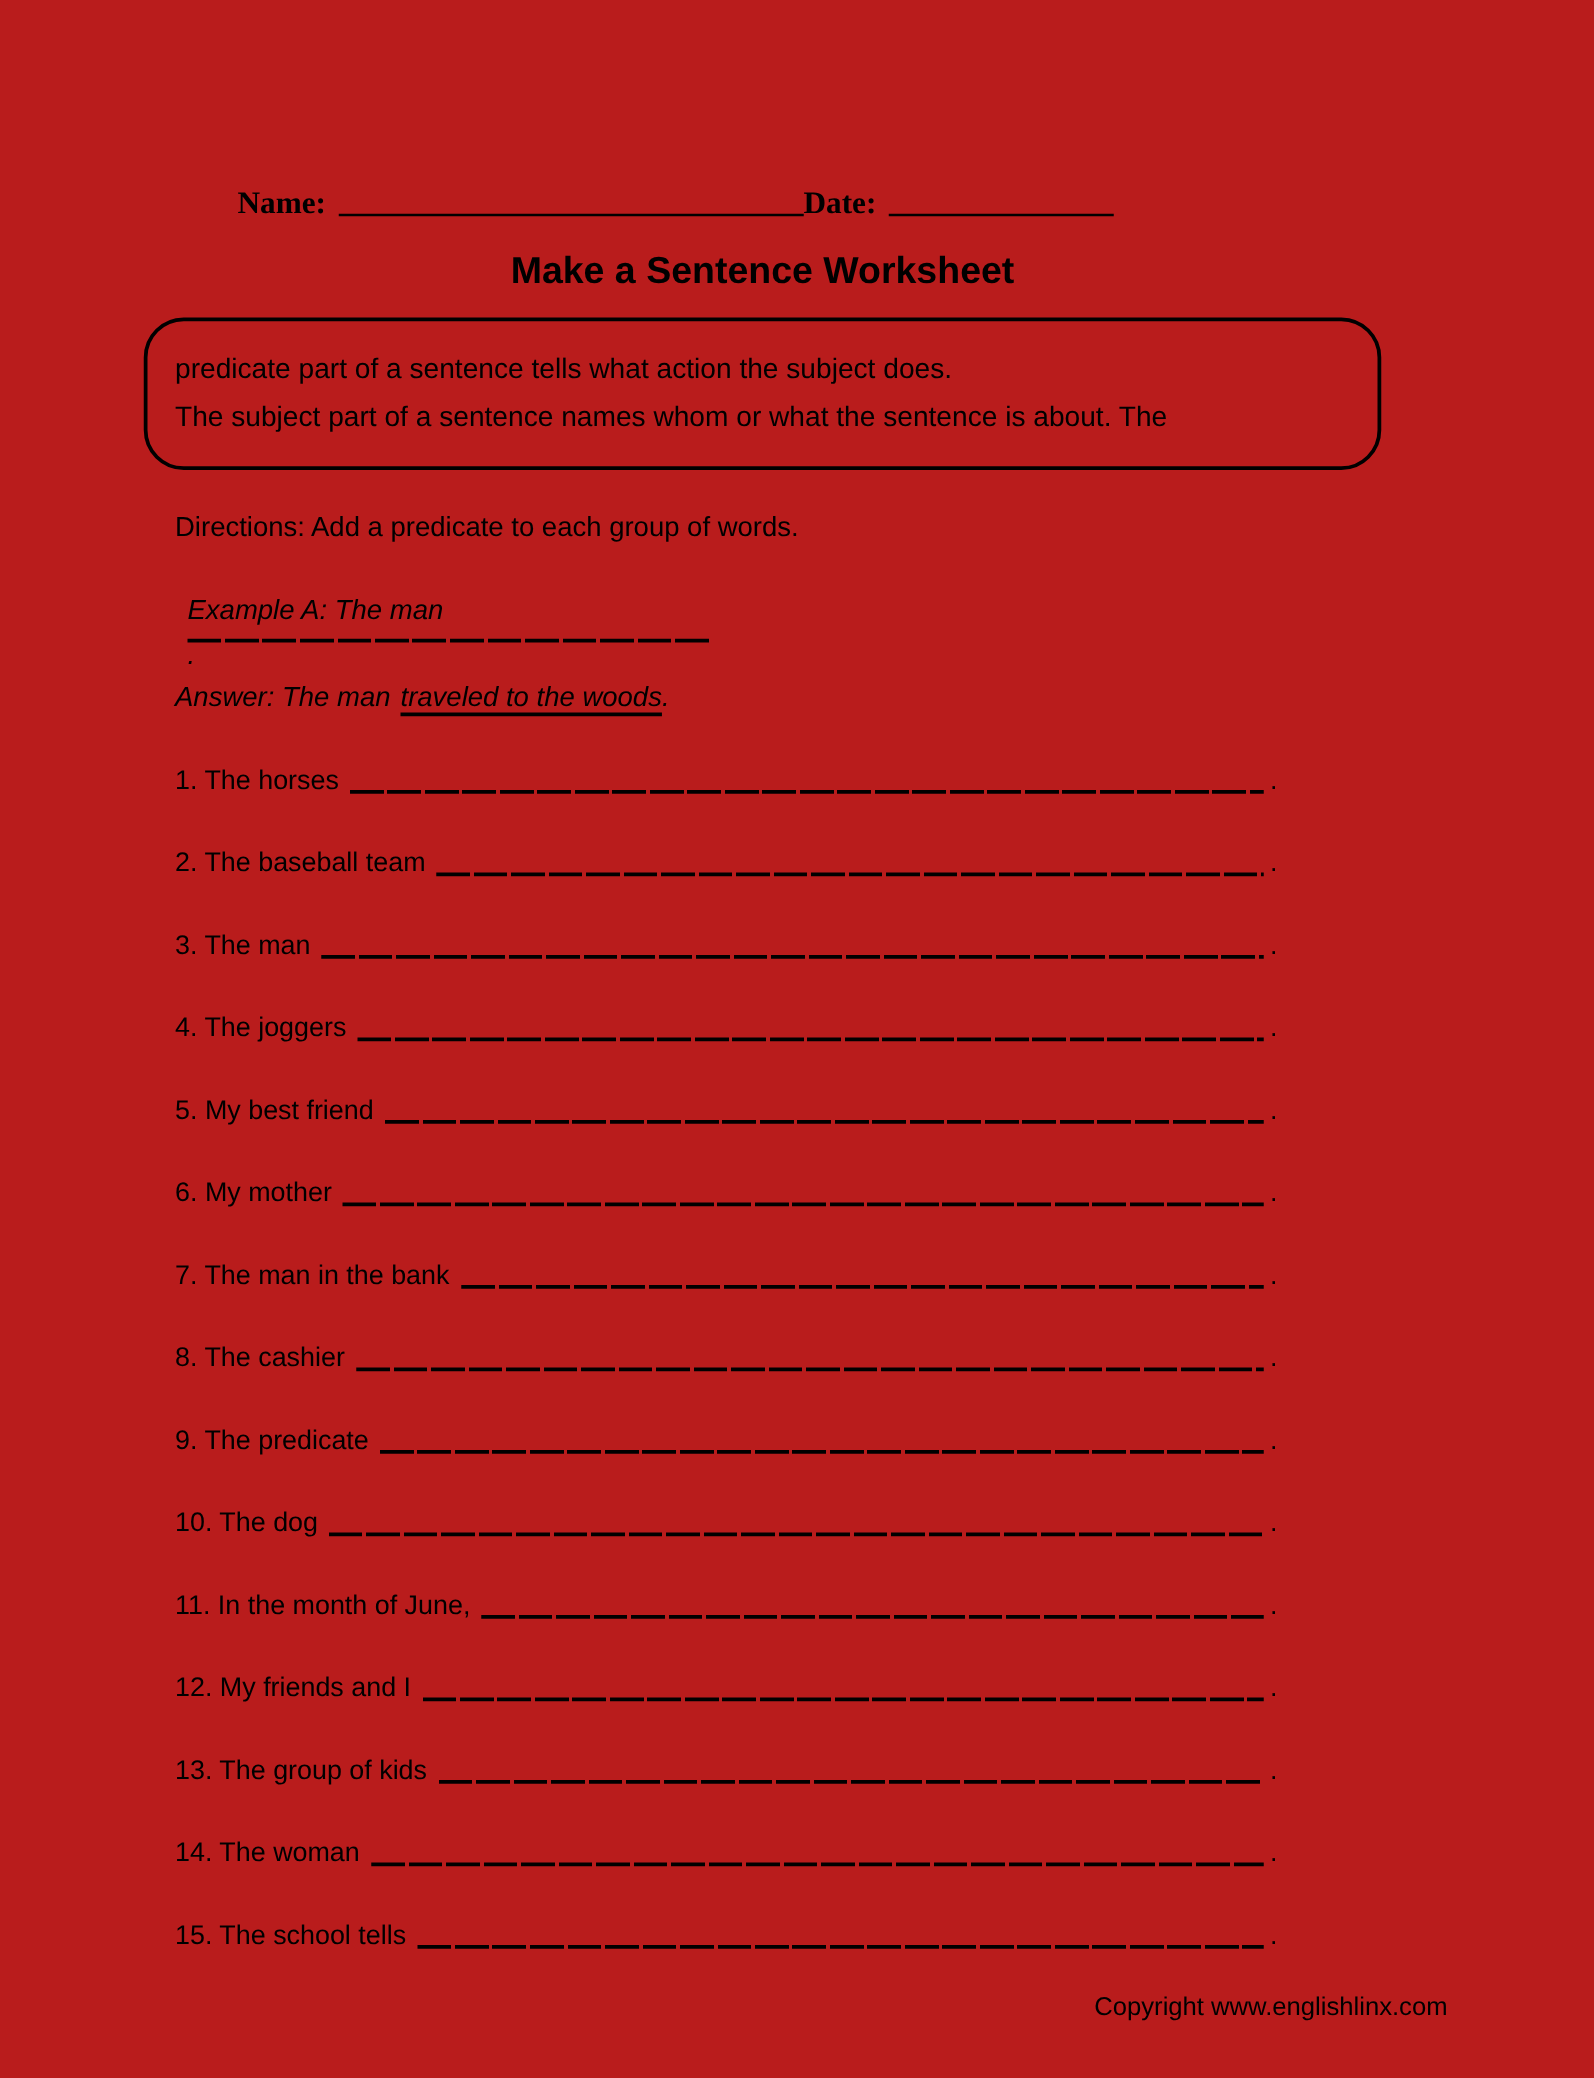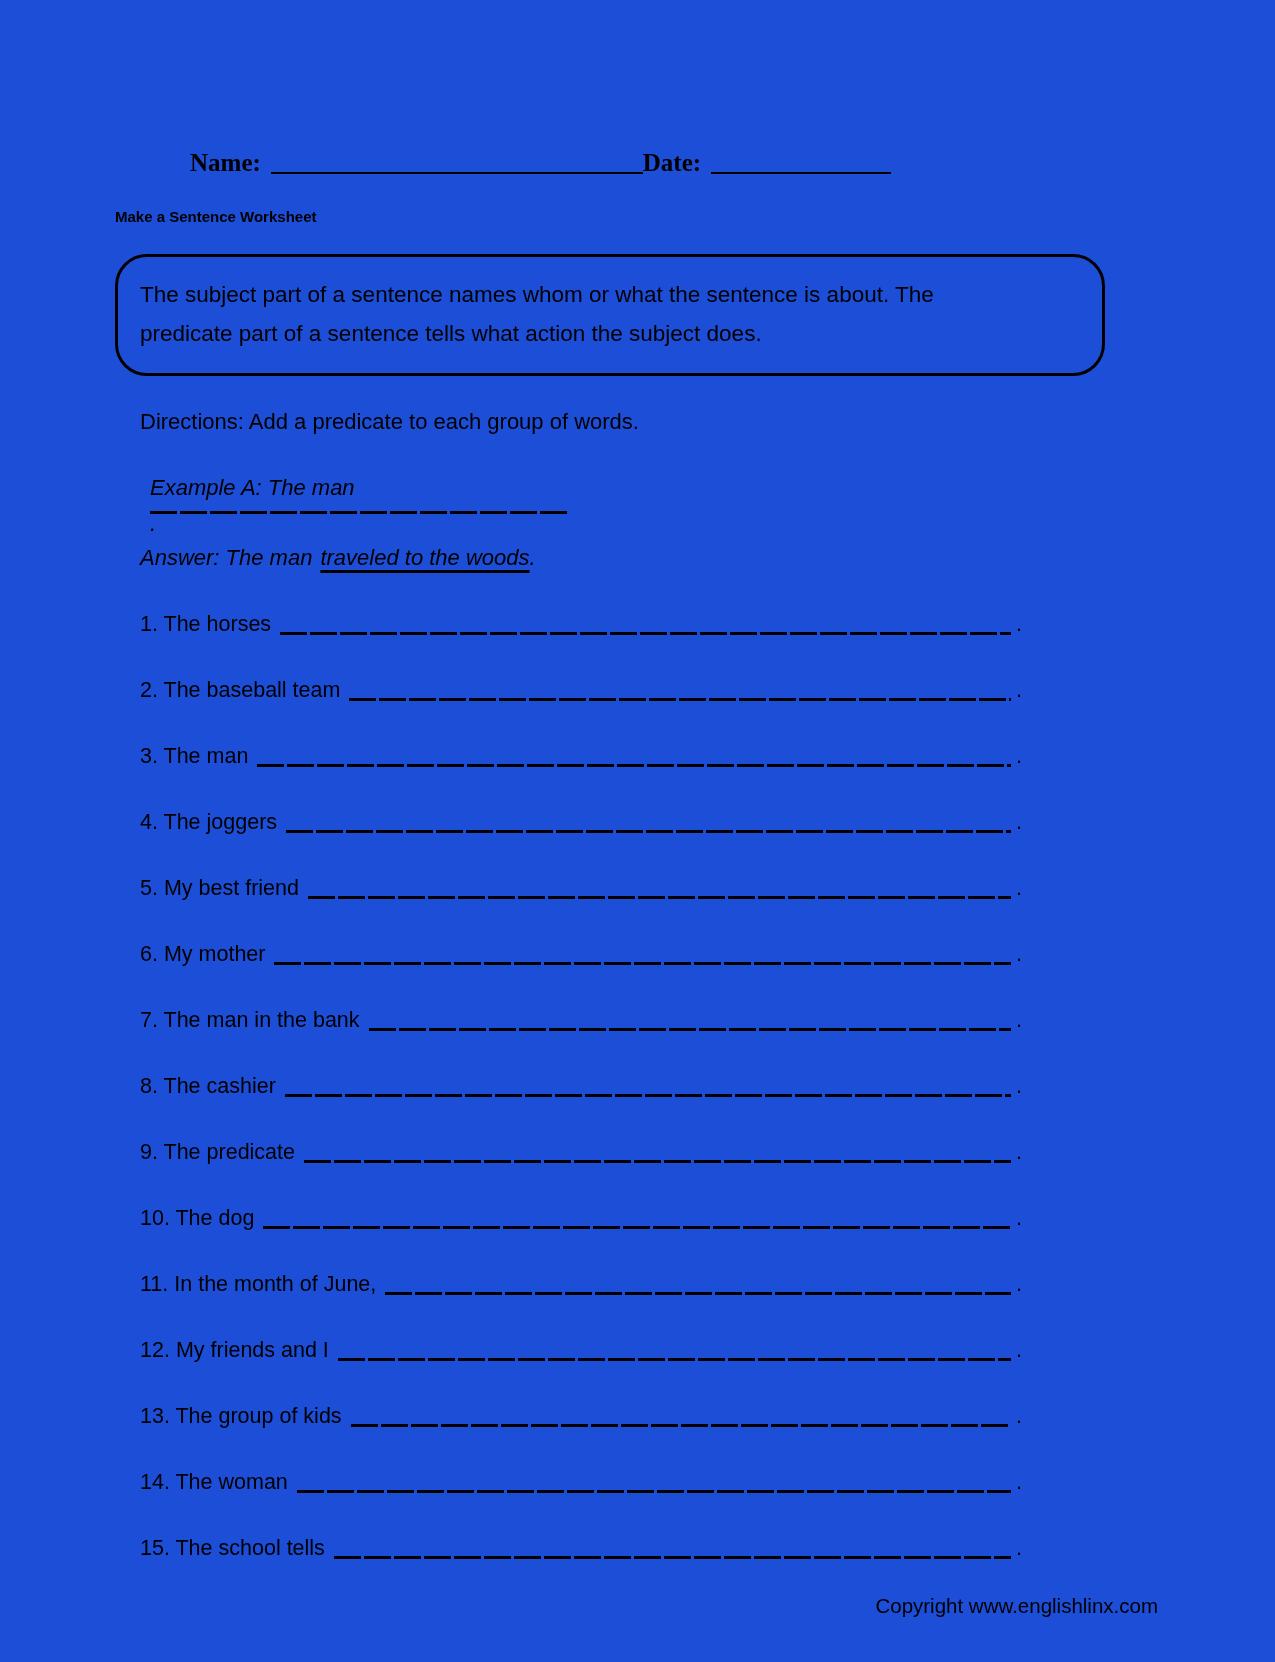--- a/index.html
+++ b/index.html
@@ -1,20 +1,20 @@
 <!DOCTYPE html>
 <html><head>
 <meta charset="utf-8">
 <style>
   html, body { margin: 0; padding: 0; background: #ffffff; }
   .page {
     position: relative;
     width: 1275px;
     height: 1662px;
-    background: #1d4ed8;
+    background: #b91c1c;
     color: #000000;
     font-family: "Liberation Sans", sans-serif;
     overflow: hidden;
     box-sizing: border-box;
     padding-top: 148px;
   }
 
   
   .header-row {
     display: flex;
@@ -31,22 +31,22 @@
     transform: translateY(3px);
   }
   .name-line { width: 372px; margin-left: 10px; }
   .date-label { }
   .date-line { width: 180px; margin-left: 10px; }
 
   
   .title {
     width: 990px;
     margin: 24px 0 0 115px;
-    text-align: left;
-    font-size: 15px;
+    text-align: center;
+    font-size: 30px;
     font-weight: bold;
     line-height: 30px;
   }
 
   
   .info-box {
     box-sizing: border-box;
     width: 990px;
     margin: 22px 0 0 115px;
     border: 3px solid #000;
@@ -134,22 +134,22 @@
   <div class="header-row">
     <span>Name:</span>
     <span class="header-line name-line"></span>
     <span class="date-label">Date:</span>
     <span class="header-line date-line"></span>
   </div>
 
   <div class="title">Make a Sentence Worksheet</div>
 
   <div class="info-box">
+    <span class="box-line">predicate part of a sentence tells what action the subject does.</span>
     <span class="box-line">The subject part of a sentence names whom or what the sentence is about. The</span>
-    <span class="box-line">predicate part of a sentence tells what action the subject does.</span>
   </div>
 
   <div class="directions">Directions: Add a predicate to each group of words.</div>
 
   <div class="example-row">
     <span>Example A: The man</span>
     <span class="blank example-blank"></span>
     <span>.</span>
   </div>
 

